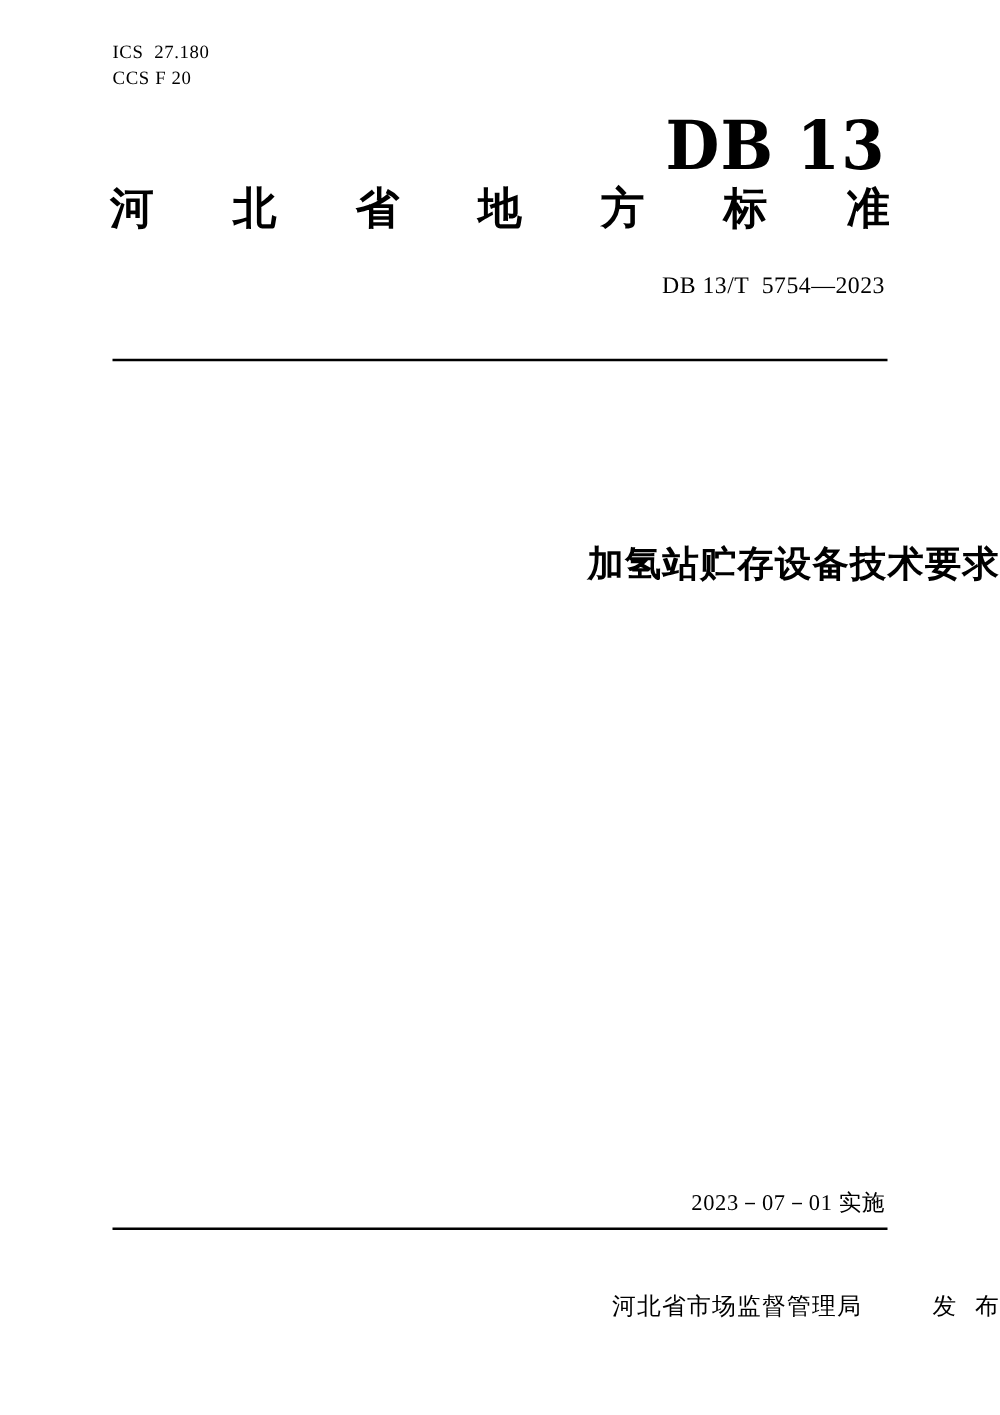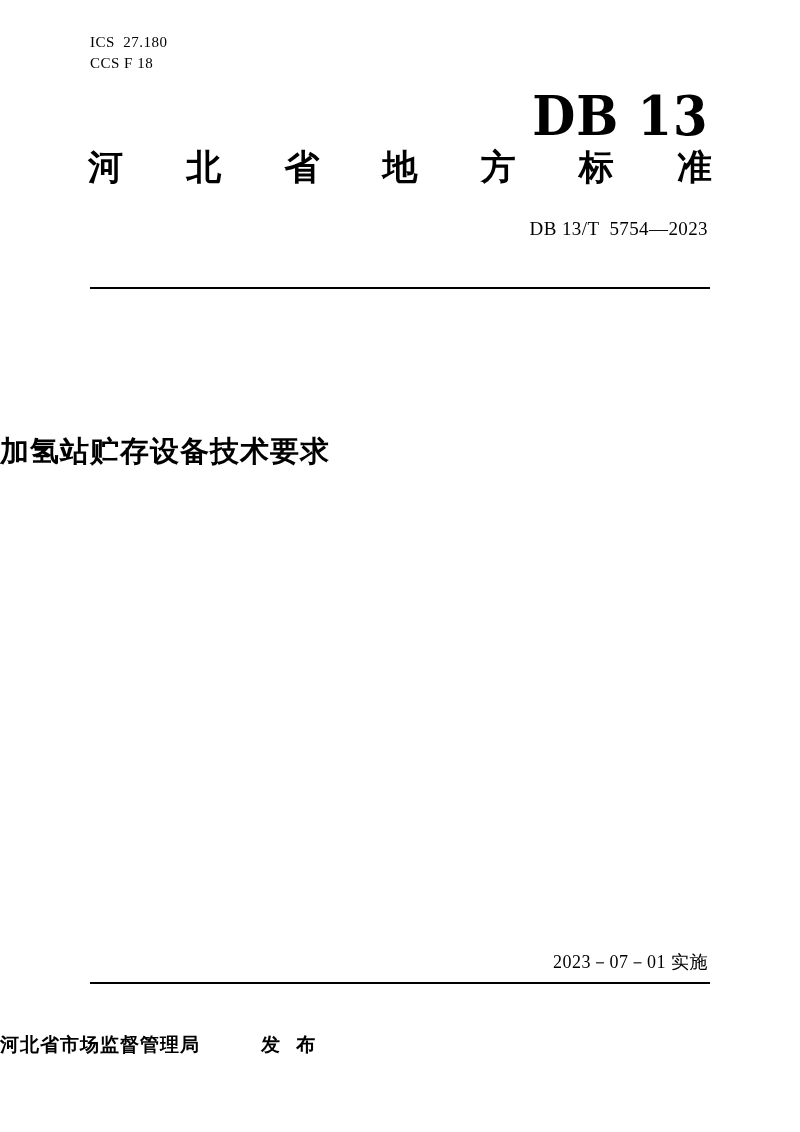--- a/index.html
+++ b/index.html
@@ -90,21 +90,21 @@
     width: 620px;
     border-top: 2px solid #000;
   }
 
   
   .doc-title {
     position: absolute;
     left: 0;
     top: 432px;
     width: 800px;
-    text-align: left;
+    text-align: right;
     font-family: "DejaVu Sans", sans-serif;
     font-weight: 700;
     font-size: 29px;
     letter-spacing: 1px;
   }
 
   
   .date-issue {
     position: absolute;
     left: 92px;
@@ -123,36 +123,36 @@
     letter-spacing: 0.5px;
     white-space: pre;
   }
 
   
   .publisher {
     position: absolute;
     left: 0;
     top: 1032px;
     width: 800px;
-    text-align: left;
+    text-align: right;
     font-family: "DejaVu Sans", sans-serif;
-    font-weight: 700;
+    font-weight: 400;
     font-size: 19px;
     letter-spacing: 1px;
     white-space: pre;
   }
 </style>
 </head>
 <body>
 
 <div class="page">
 
   <div class="codes">
     <div>ICS  27.180</div>
-    <div>CCS F 18</div>
+    <div>CCS F 20</div>
   </div>
 
   <div class="db-logo">DB 13</div>
 
   <div class="std-title">
     <span>河</span>
     <span>北</span>
     <span>省</span>
     <span>地</span>
     <span>方</span>

